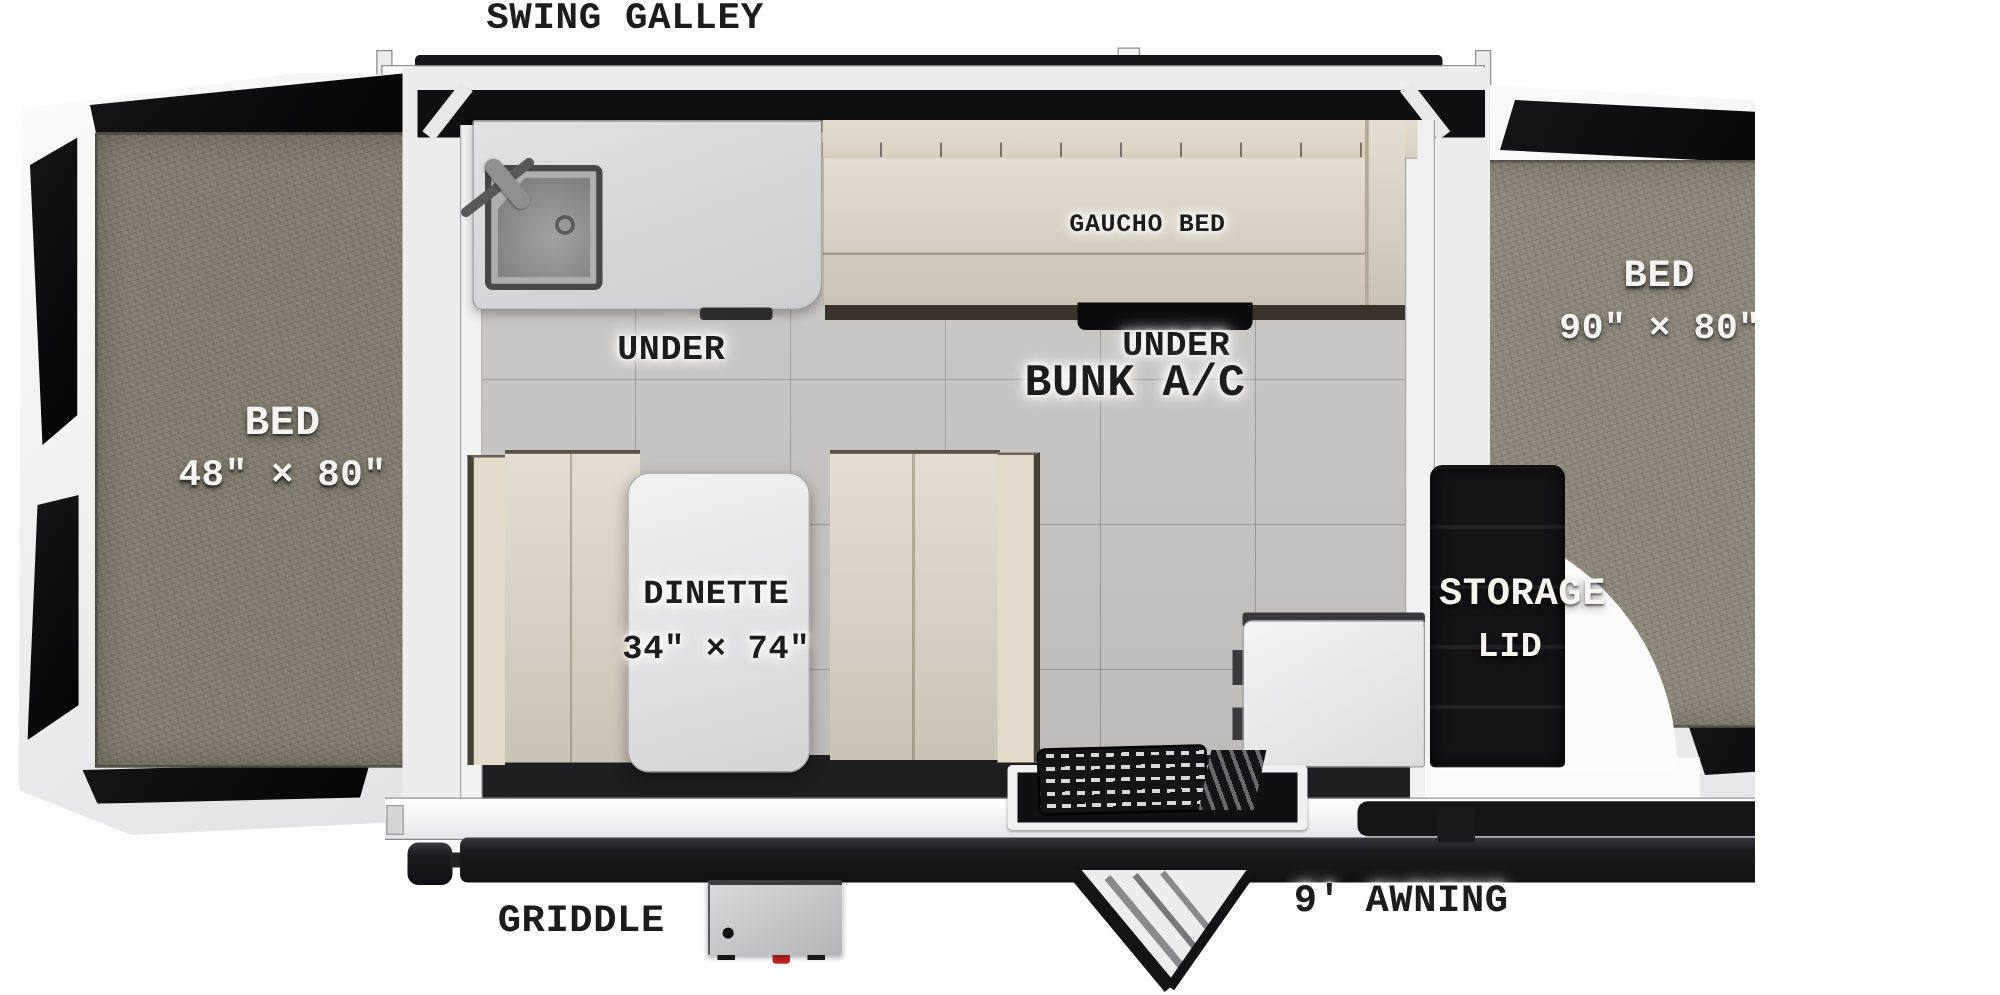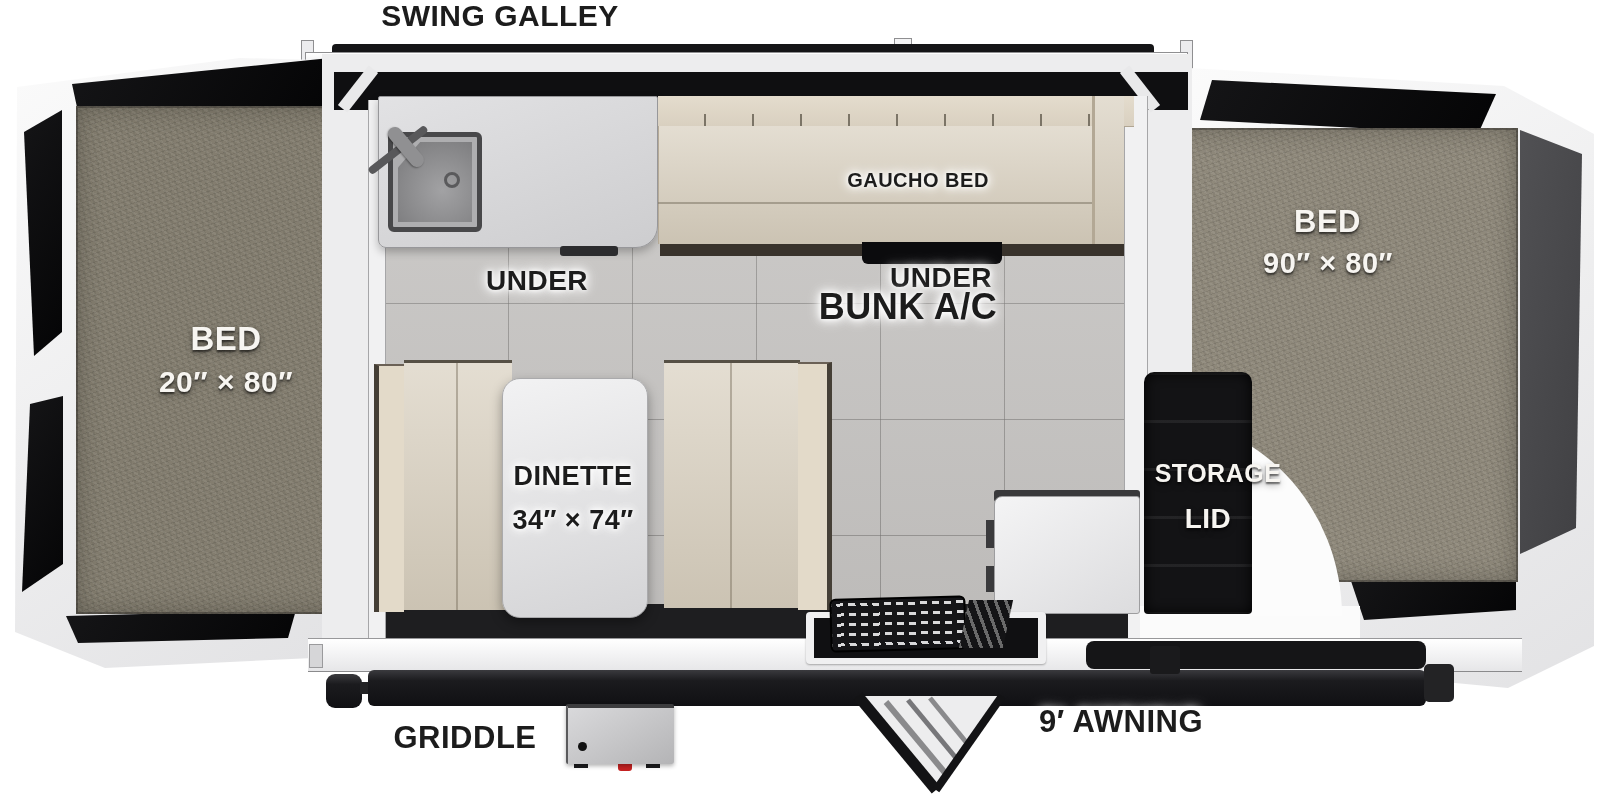--- a/index.html
+++ b/index.html
@@ -1,17 +1,17 @@
 <!DOCTYPE html>
 <html style="--label-dark: #1c1c1c; --label-light: #f7f5f1; --carpet-left: #837d6f; --carpet-right: #8f897b; --cushion-beige: #d8cfbe; --tile-floor: #c8c6c4; --shell-white: #f3f3f3; --canvas-black: #0d0d0f; --storage-black: #131315; --counter-gray: #d6d6d8; --griddle-valve-red: #c52222;"><head>
 <meta charset="utf-8">
 <style>
   html,body{margin:0;padding:0;background:#ffffff;}
-  #stage{position:relative;width:1600px;height:796px;overflow:hidden;background:#ffffff;
-         font-family:Liberation Sans, sans-serif;}
+  #stage{position:relative;width:1404px;height:796px;overflow:hidden;background:#ffffff;
+         font-family:Liberation Mono, monospace;}
   .abs{position:absolute;}
   
   .lbl{font-weight:bold;text-align:center;letter-spacing:.5px;line-height:1.05;white-space:nowrap;}
   .lbl-dark{color:var(--label-dark,#1c1c1c);
     text-shadow:0 0 4px #fff,0 0 8px #fff,0 0 12px rgba(255,255,255,.95),0 0 16px rgba(255,255,255,.8);}
   .lbl-light{color:var(--label-light,#f7f5f1);
     text-shadow:0 2px 2px rgba(0,0,0,.55),0 3px 7px rgba(0,0,0,.35);}
   
   .shell{background:linear-gradient(145deg,#fbfbfb,#e2e2e4);}
   .blackpanel{background:linear-gradient(120deg,#151517,#040405);}
@@ -46,21 +46,21 @@
   <div class="abs" style="left:305px;top:52px;width:883px;height:26px;background:linear-gradient(180deg,#ffffff,#d7d7d9);border:1px solid #8f8f91;box-sizing:border-box;"></div>
 
   <div class="abs shell" style="left:10px;top:52px;width:320px;height:625px;
        clip-path:polygon(7px 35px,230px 6px,308px 8px,314px 58px,314px 588px,303px 606px,95px 616px,5px 580px);"></div>
   <div class="abs blackpanel" style="left:66px;top:56px;width:272px;height:58px;clip-path:polygon(6px 28px,264px 2px,270px 50px,12px 56px);"></div>
   <div class="abs blackpanel" style="left:22px;top:106px;width:44px;height:252px;clip-path:polygon(2px 26px,40px 4px,40px 226px,12px 250px);"></div>
   <div class="abs blackpanel" style="left:20px;top:396px;width:46px;height:206px;clip-path:polygon(10px 8px,43px 0px,43px 168px,2px 196px);"></div>
   <div class="abs blackpanel" style="left:64px;top:608px;width:240px;height:42px;clip-path:polygon(2px 8px,232px 2px,224px 30px,14px 35px);"></div>
   <div class="abs carpetL carpet" style="left:76px;top:106px;width:296px;height:508px;"></div>
   <div class="abs lbl lbl-light" style="left:106px;top:322px;width:240px;font-size:33px;">BED</div>
-  <div class="abs lbl lbl-light" style="left:96px;top:366px;width:260px;font-size:30px;">20″ × 80″</div>
+  <div class="abs lbl lbl-light" style="left:96px;top:366px;width:260px;font-size:30px;">48″ × 80″</div>
 
   <div class="abs shell" style="left:1186px;top:60px;width:414px;height:640px;
        clip-path:polygon(4px 8px,318px 26px,408px 74px,408px 586px,322px 628px,4px 598px);"></div>
   <div class="abs blackpanel" style="left:1198px;top:74px;width:304px;height:64px;clip-path:polygon(14px 6px,298px 20px,280px 60px,2px 46px);"></div>
   <div class="abs" style="left:1518px;top:124px;width:72px;height:440px;background:linear-gradient(100deg,#515154,#3f3f42);clip-path:polygon(2px 6px,64px 30px,58px 404px,2px 430px);"></div>
   <div class="abs blackpanel" style="left:1348px;top:570px;width:172px;height:54px;clip-path:polygon(2px 8px,168px 0px,168px 40px,16px 50px);"></div>
   <div class="abs carpetR carpet" style="left:1148px;top:128px;width:370px;height:454px;"></div>
 
   <div class="abs" style="left:322px;top:54px;width:870px;height:612px;background:#ededee;"></div>
   <div class="abs" style="left:334px;top:72px;width:854px;height:38px;background:#0f0f11;"></div>
@@ -103,21 +103,21 @@
   <div class="abs lbl lbl-dark" style="left:488px;top:506px;width:170px;font-size:27px;">34″ × 74″</div>
 
   <div class="abs" style="left:994px;top:490px;width:146px;height:12px;background:#39393b;border-radius:3px;"></div>
   <div class="abs" style="left:986px;top:520px;width:10px;height:28px;background:#3a3a3c;"></div>
   <div class="abs" style="left:986px;top:566px;width:10px;height:26px;background:#3a3a3c;"></div>
   <div class="abs" style="left:994px;top:496px;width:146px;height:118px;background:linear-gradient(150deg,#f4f4f5,#dcdcde);border:1px solid #9d9d9f;box-sizing:border-box;border-radius:8px 3px 3px 3px;"></div>
 
   <div class="abs" style="left:1140px;top:606px;width:220px;height:44px;background:#fbfbfb;"></div>
   <div class="abs" style="left:1150px;top:416px;width:192px;height:200px;background:#fcfcfc;border-top-right-radius:100% 100%;"></div>
   <div class="abs" style="left:1144px;top:372px;width:108px;height:242px;background-color:var(--storage-black,#131315);background-image:repeating-linear-gradient(180deg,rgba(255,255,255,.07) 0 3px,transparent 3px 48px);border-radius:10px 10px 4px 4px;box-shadow:inset 0 0 14px #000;"></div>
-  <div class="abs lbl lbl-light" style="left:1116px;top:460px;width:204px;font-size:25px;">STORAGE</div>
+  <div class="abs lbl lbl-light" style="left:1116px;top:460px;width:204px;font-size:31px;">STORAGE</div>
   <div class="abs lbl lbl-light" style="left:1126px;top:504px;width:164px;font-size:28px;">LID</div>
 
   <div class="abs lbl lbl-light" style="left:1240px;top:206px;width:175px;font-size:31px;">BED</div>
   <div class="abs lbl lbl-light" style="left:1216px;top:248px;width:224px;font-size:29px;">90″ × 80″</div>
 
   <div class="abs" style="left:308px;top:638px;width:1214px;height:34px;background:linear-gradient(180deg,#ffffff,#e6e6e8);border-top:1px solid #98989a;border-bottom:1px solid #8a8a8c;box-sizing:border-box;"></div>
   <div class="abs" style="left:309px;top:644px;width:14px;height:24px;background:#d6d6d8;border:1px solid #9a9a9c;box-sizing:border-box;"></div>
   <div class="abs" style="left:1086px;top:641px;width:340px;height:28px;background:#151517;border-radius:8px;"></div>
 
   <div class="abs" style="left:806px;top:612px;width:240px;height:52px;background:#f0f0f1;border-radius:4px;box-shadow:0 1px 2px rgba(0,0,0,.3);"></div>

